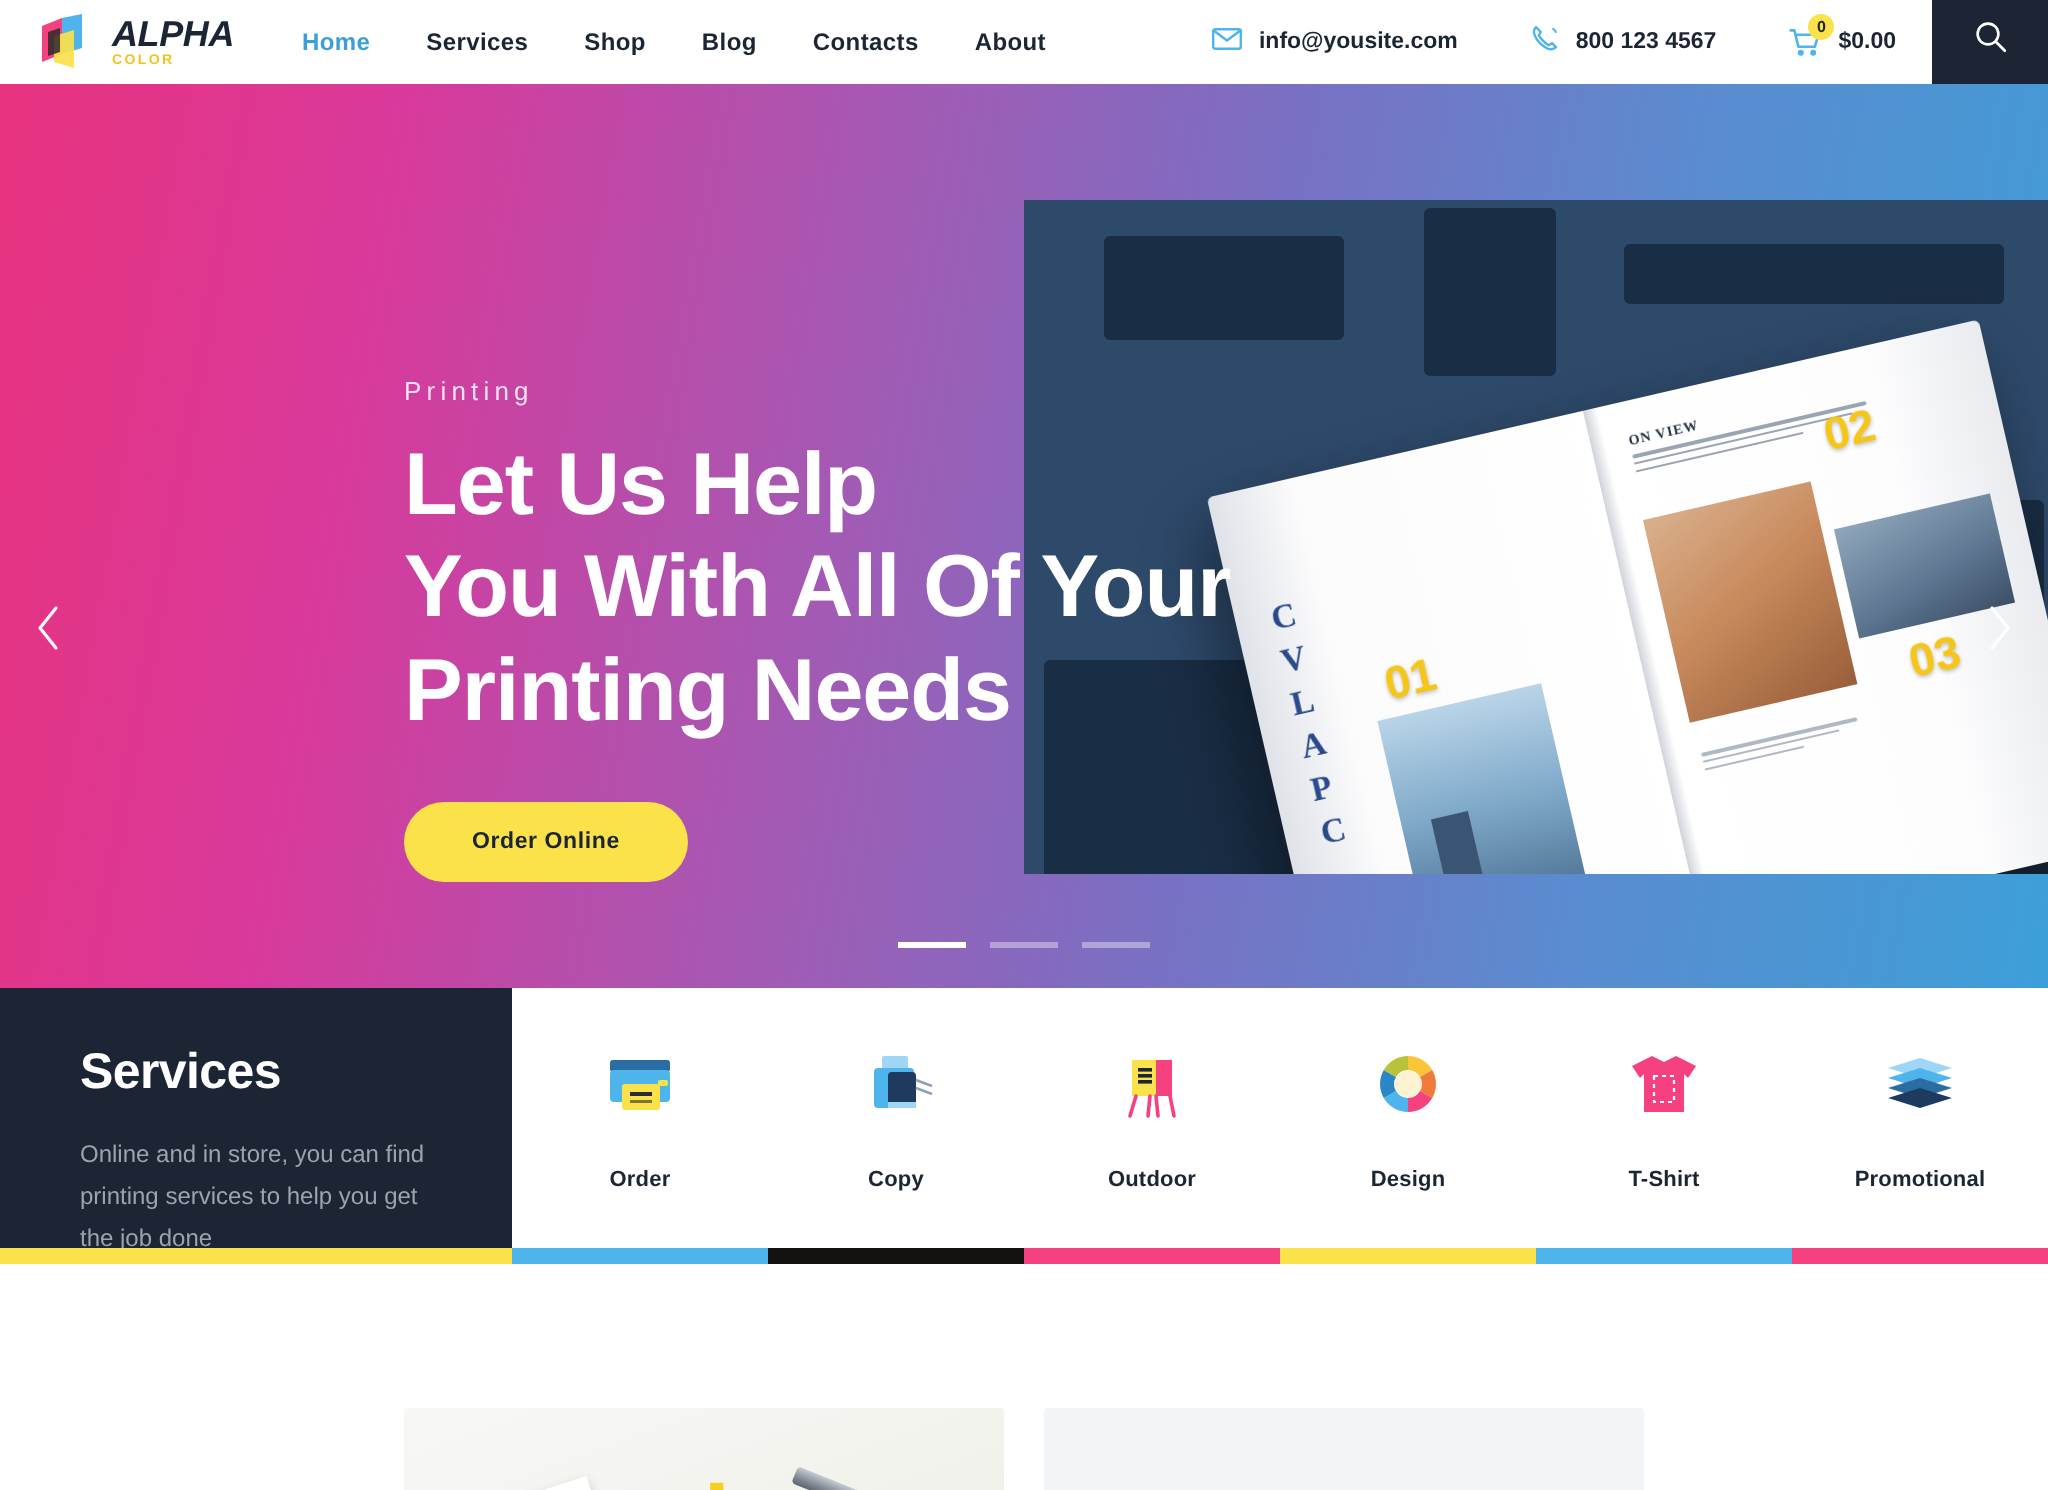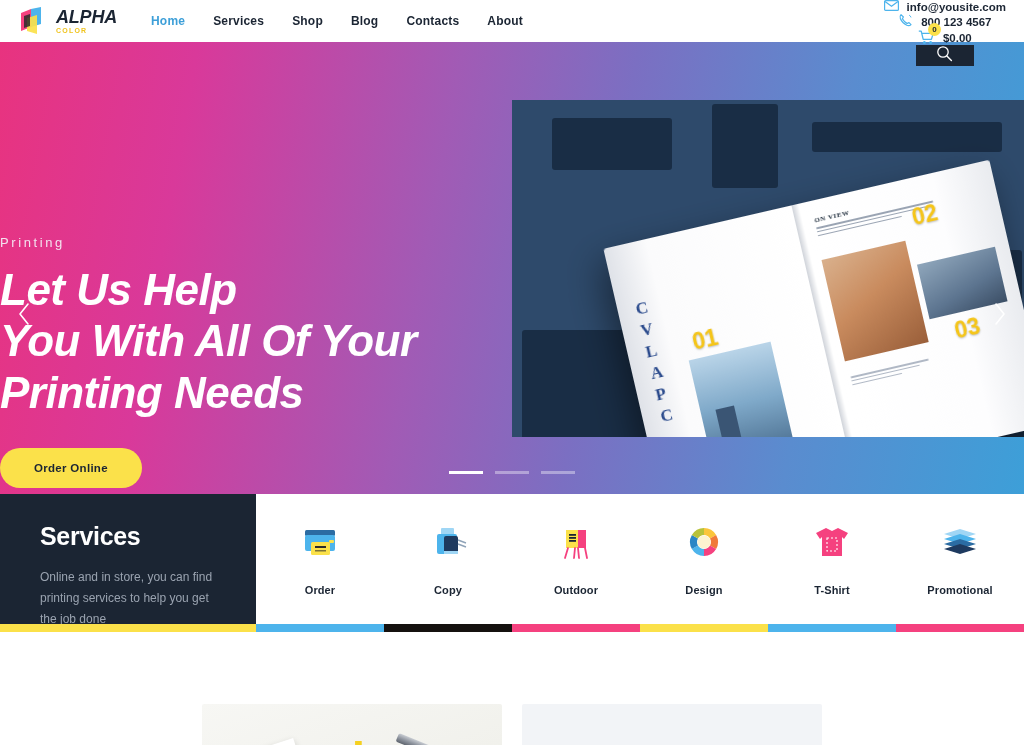--- a/index.html
+++ b/index.html
@@ -29,21 +29,21 @@
   }
   .mainnav { display:flex; align-items:center; margin-left:20px; gap:0px; }
   .mainnav a {
     font-size:12px; font-weight:bold; color:#1b2533;
     text-decoration:none; padding:0 14px; letter-spacing:0.2px;
     white-space:nowrap;
   }
   .mainnav a.active { color:#3d9fd8; }
 
   .topright {
-    margin-left:auto; display:flex; align-items:center; height:42px;flex-direction:column;
+    margin-left:auto; display:flex; align-items:center; height:42px;
   }
   .tr-item {
     display:flex; align-items:center; gap:8px; padding:0 18px;
     font-size:11.5px; font-weight:bold; color:#1b2533; white-space:nowrap;
   }
   .cart-wrap { position:relative; display:flex; align-items:center; }
   .cart-badge {
     position:absolute; top:-7px; right:-6px;
     width:13px; height:13px; border-radius:50%;
     background:#fbe14a; color:#1b2533;
@@ -127,29 +127,29 @@
   }
   .photo-port2 {
     position:absolute; left:104px; top:86px; width:80px; height:56px;
     background:linear-gradient(160deg,#8fa6bb 0%,#5d7590 60%,#3c4f66 100%);
   }
   .cap { position:absolute; }
   .cap .tl { background:#b0b8c5; }
 
   .hero-content {
     position:absolute; left:0; top:0; width:100%; height:100%;
-    padding-top:146px; z-index:5;margin-top:47px;
+    padding-left:202px; padding-top:146px; z-index:5;
   }
   .eyebrow {
     font-size:13px; color:#f3e3ef; letter-spacing:2.6px;
     font-weight:normal; margin-bottom:14px;
   }
   .hero-h1 {
     font-size:44px; line-height:1.17; font-weight:bold; color:#ffffff;
-    letter-spacing:-0.5px; max-width:520px;font-style:italic;
+    letter-spacing:-0.5px; max-width:520px;
   }
   .order-btn {
     margin-top:30px; display:inline-block;
     background:#fbe14a; color:#1b2533;
     font-size:11.5px; font-weight:bold; letter-spacing:.3px;
     padding:14px 34px; border:none; border-radius:22px; cursor:pointer;
   }
   .arrow {
     position:absolute; top:252px; width:44px; height:44px; z-index:8;
     display:flex; align-items:center; justify-content:center;

